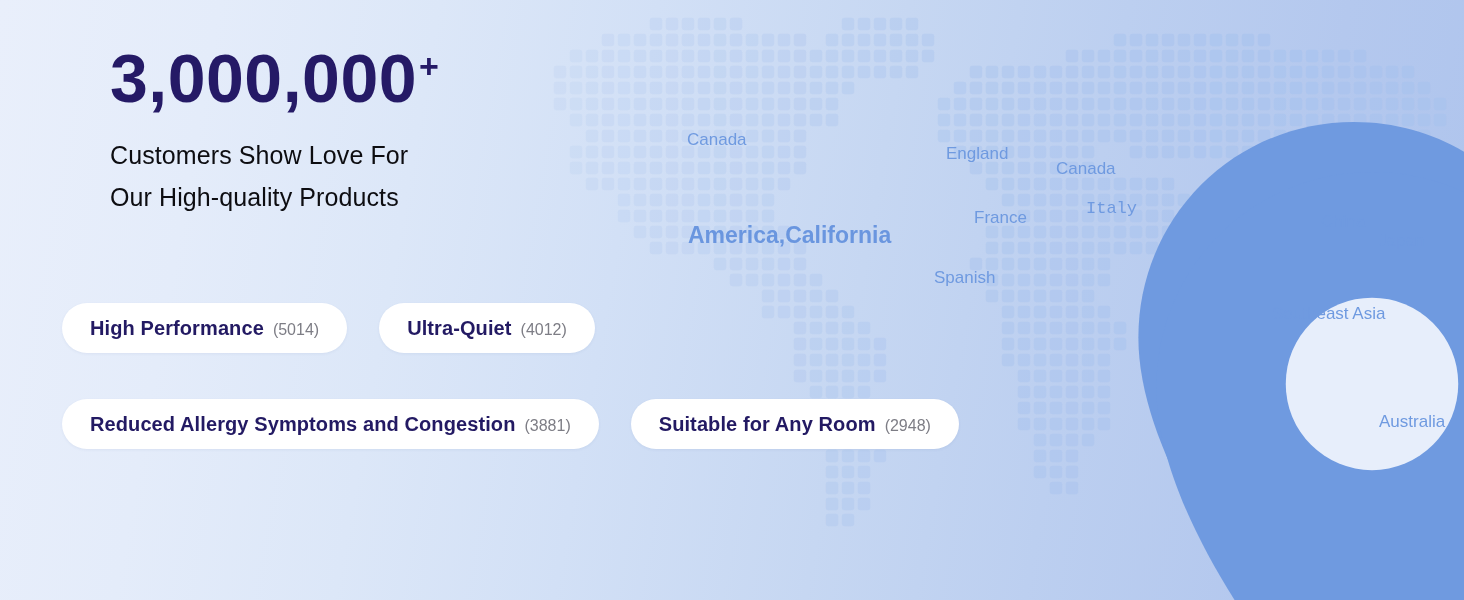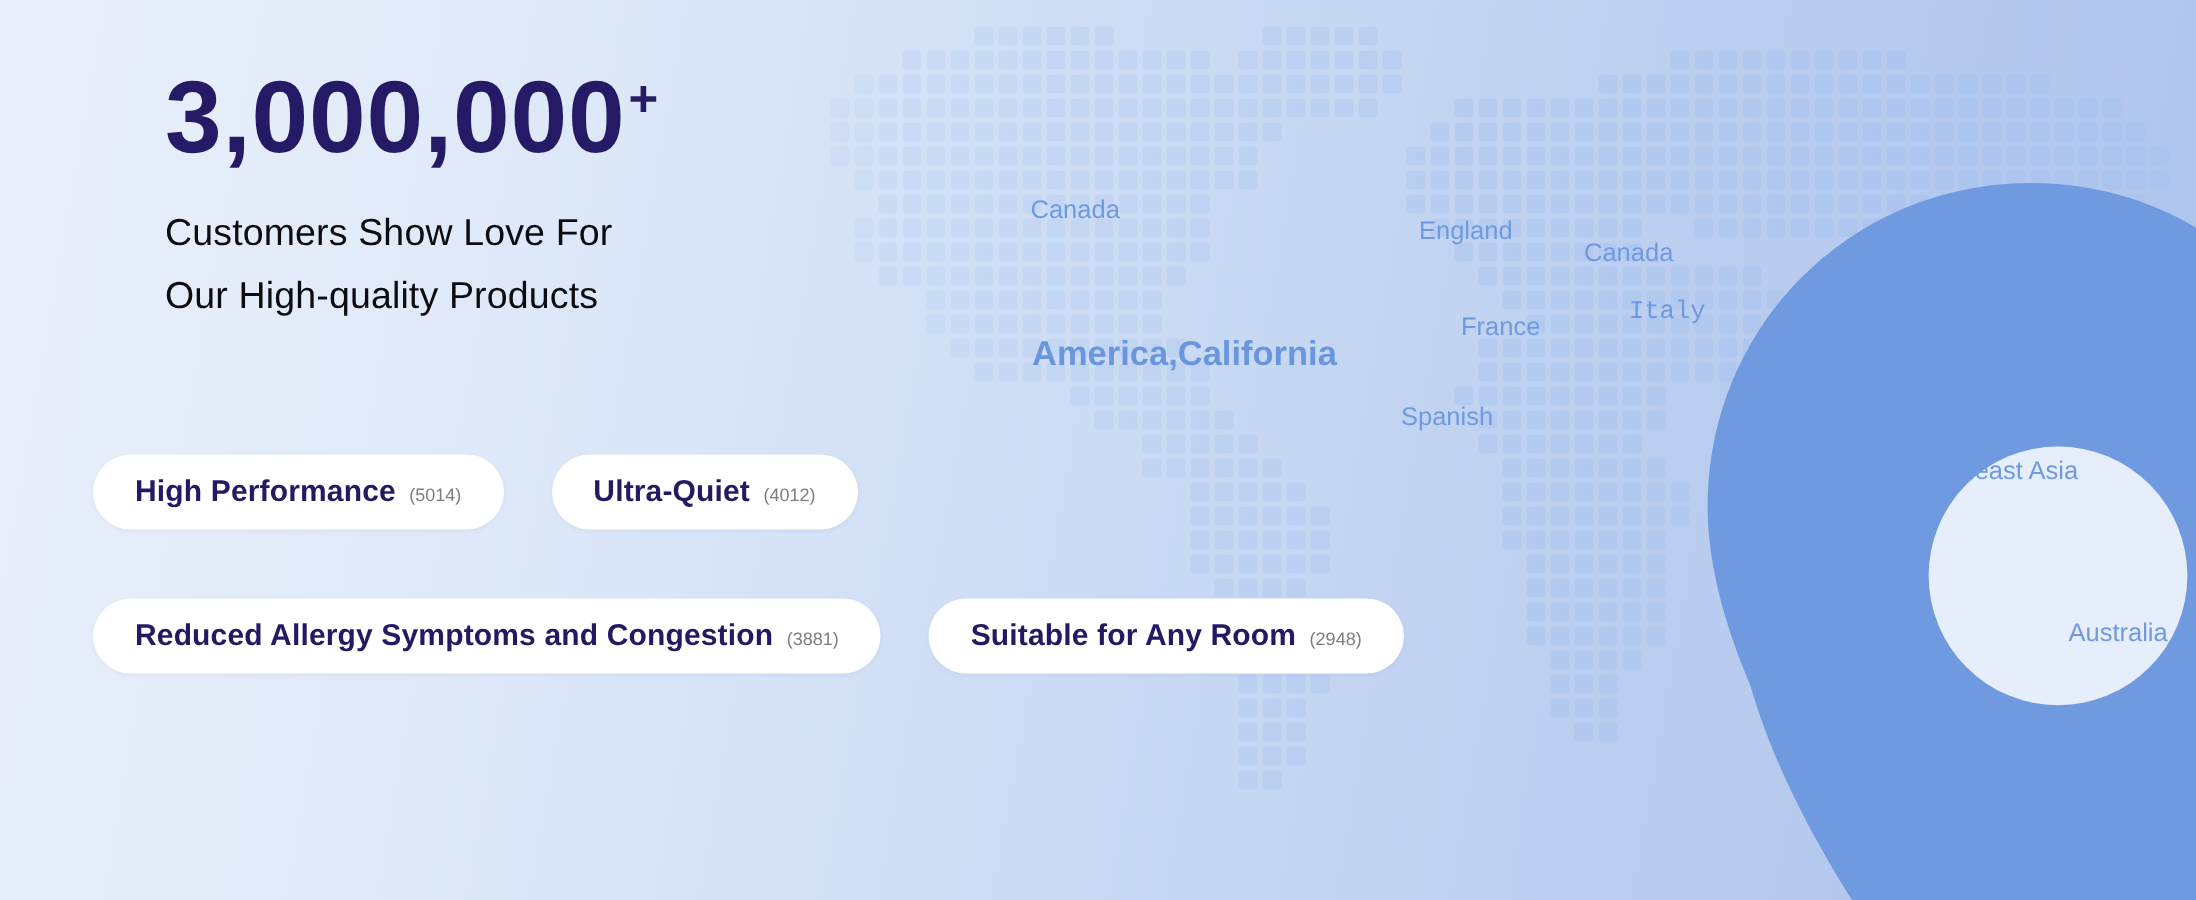--- a/index.html
+++ b/index.html
@@ -105,21 +105,21 @@
     box-shadow: 0 1px 3px rgba(60, 80, 140, 0.07);
     justify-content: space-between;
   }
   .pill .pill-label {
     font-size: 20px;
     font-weight: 700;
     color: #231a63;
     letter-spacing: 0.1px;
   }
   .pill .pill-count {
-    font-size: 12px;
+    font-size: 16px;
     font-weight: 400;
     color: #7d7d85;
     margin-left: 9px;
   }
 
   
   .pin {
     position: absolute;
     pointer-events: none;
   }

